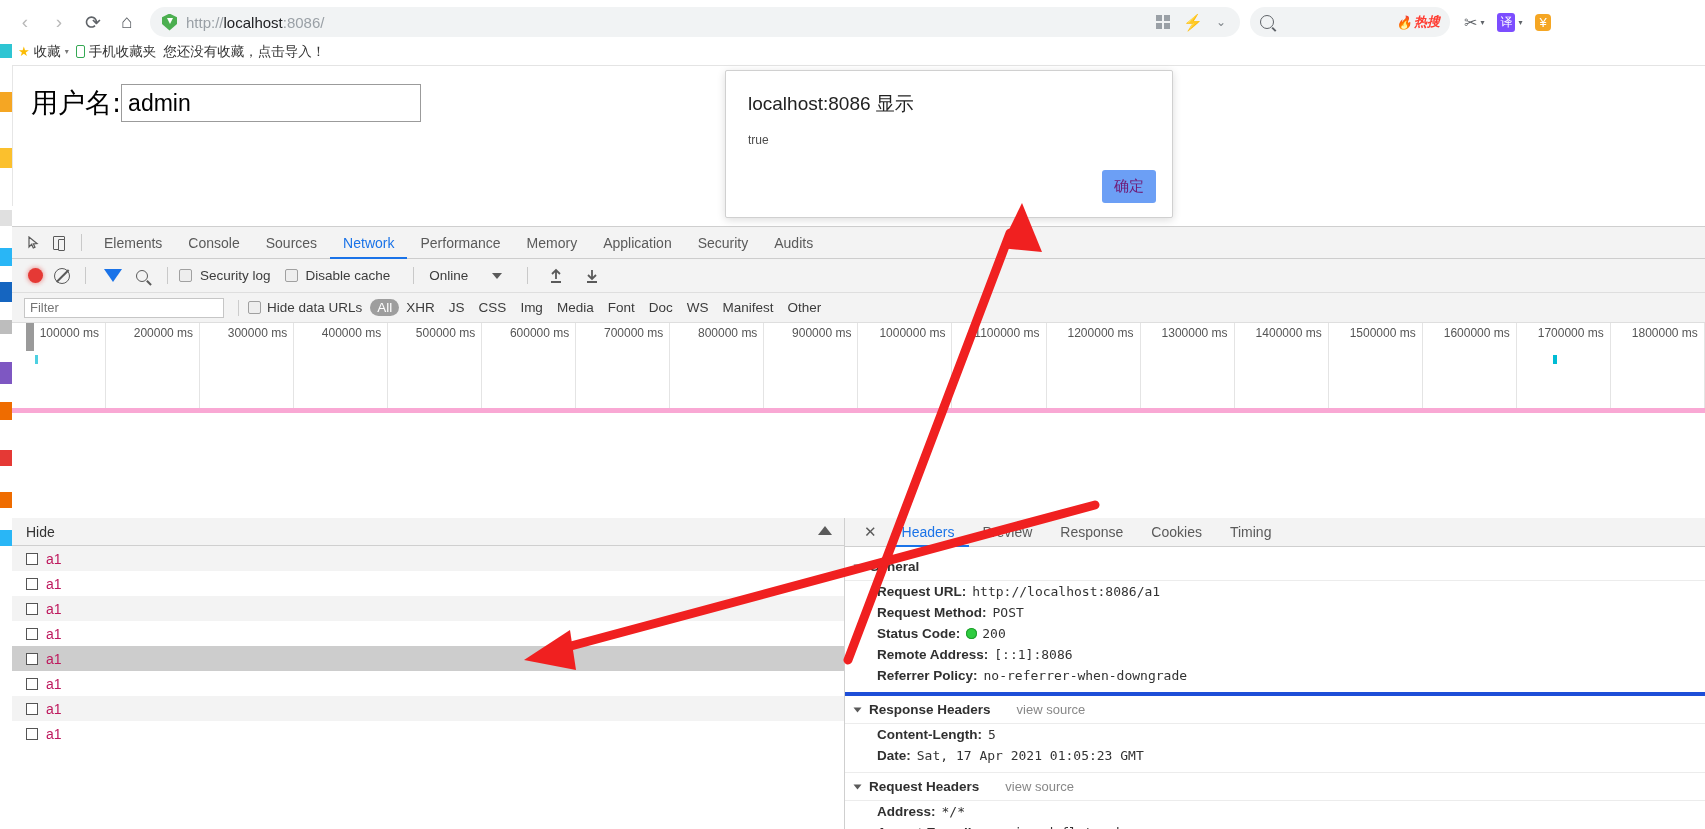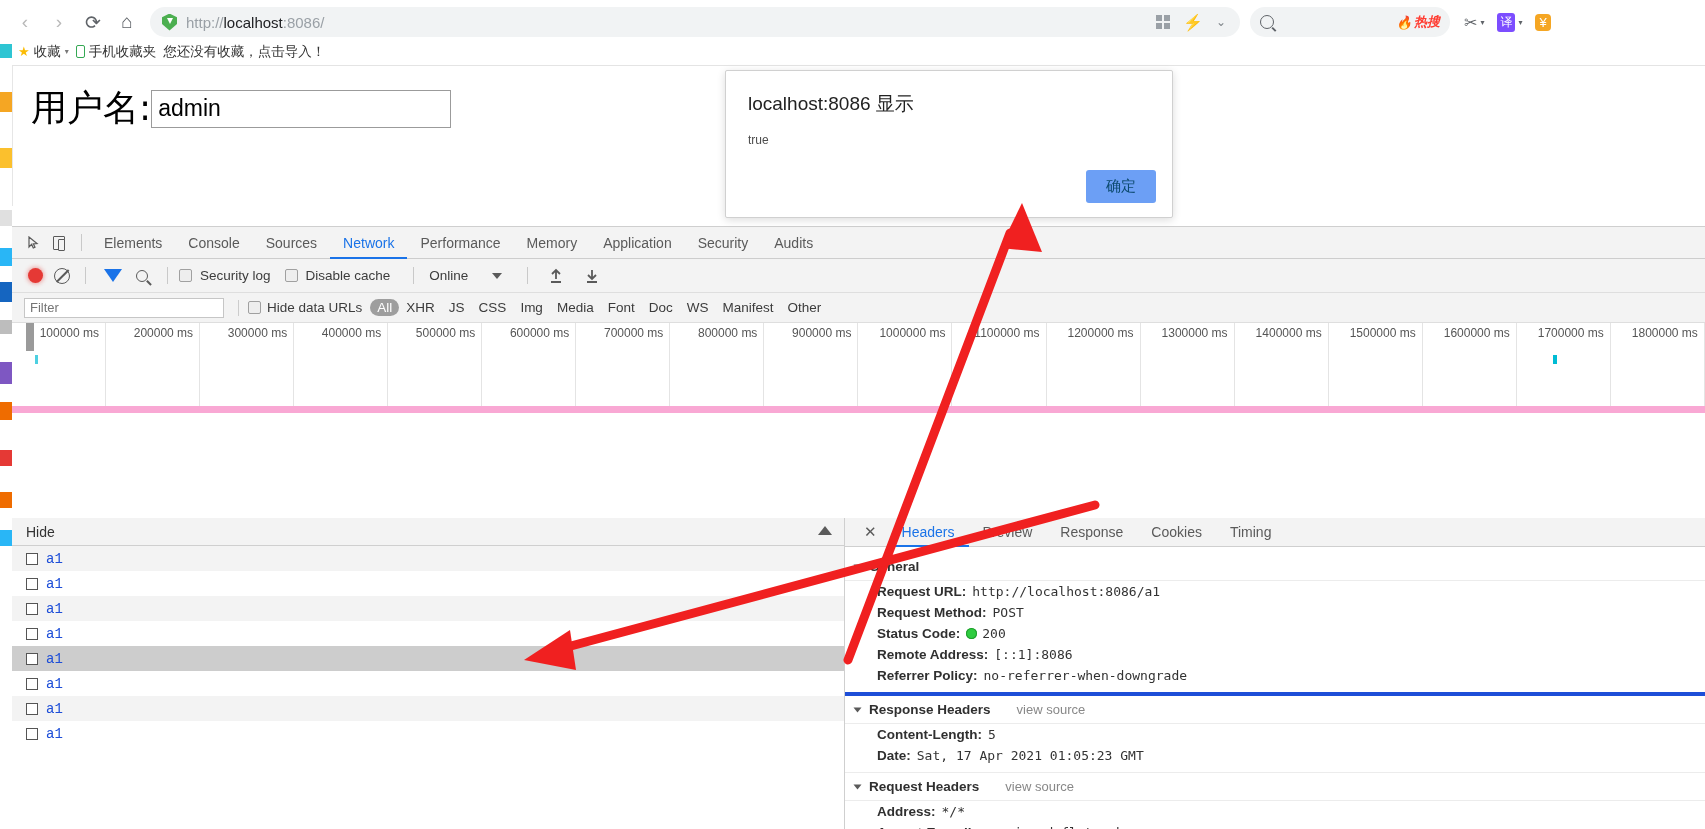--- a/index.html
+++ b/index.html
@@ -73,38 +73,38 @@
   
   #left-strip { position:absolute; left:0; top:44px; width:12px; height:785px; background:#fff; }
   #left-strip i { display:block; width:12px; }
 
   
   #page-content {
     position:absolute; left:12px; top:66px; width:1693px; height:140px;
     background:#fff; border-left:1px solid #e6e6e6;
   }
   .form-row { display:flex; align-items:center; padding:18px 0 0 18px; }
-  .form-label { font-size:36px; color:#000; font-family:"DejaVu Sans", sans-serif; }
+  .form-label { font-size:27px; color:#000; font-family:"DejaVu Sans", sans-serif; }
   .form-input {
     font-size:23px; padding:4px 6px; width:300px; height:38px;
     border:1px solid #9b9b9b; outline:none; font-family:"Liberation Sans", sans-serif;
     color:#000; background:#fff;
   }
 
   
   #js-dialog {
     position:absolute; left:725px; top:70px; width:448px; height:148px;
     background:#fff; border:1px solid #d0d0d0; box-shadow:0 2px 8px rgba(0,0,0,.14);
     border-radius:2px; padding:20px 22px 14px 22px; z-index:40;
   }
   .dlg-title { font-size:19px; color:#222; margin-bottom:16px; font-family:"Liberation Sans", sans-serif; }
   .dlg-msg { font-size:12px; color:#4d4d4d; }
   .dlg-btn {
-    position:absolute; right:16px; bottom:14px; background:#6c9ff5; color:#0c4a6e;
-    border:none; border-radius:3px; font-size:15px; padding:7px 20px; cursor:pointer;
+    position:absolute; right:16px; bottom:14px; background:#6c9ff5; color:#701a75;
+    border:none; border-radius:3px; font-size:15px; padding:7px 12px; cursor:pointer;
     font-family:Liberation Serif, serif;
   }
 
   
   #devtools { position:absolute; left:12px; top:226px; width:1693px; height:603px; background:#fff; border-top:1px solid #cfcfcf; }
 
   #dt-tabs { display:flex; align-items:center; height:32px; background:#f3f3f3; border-bottom:1px solid #cdcdcd; padding-left:8px; }
   .dt-icon-btn { width:26px;height:26px;display:flex;align-items:center;justify-content:center;color:#5a5a5a;flex:none; }
   .cursor-glyph { width:11px;height:13px;position:relative; }
   .cursor-glyph svg{display:block;}
@@ -127,34 +127,34 @@
   .tri-down { width:0;height:0;border-left:5px solid transparent;border-right:5px solid transparent;border-top:6px solid #5a5a5a;margin:0 14px 0 22px;flex:none;}
   .arrow-up-glyph, .arrow-dn-glyph { width:16px;height:16px;position:relative;flex:none;margin:0 9px; }
 
   #dt-filterbar { display:flex; align-items:center; height:30px; background:#f3f3f3; border-bottom:1px solid #dedede; padding-left:12px; }
   .filter-input { width:200px;height:20px;border:1px solid #c6c6c6;background:#fff;font-size:13px;color:#9a9a9a;padding:0 5px;line-height:18px;outline:none;font-family:"Liberation Sans", sans-serif;}
   .fbar-sep { width:1px;height:16px;background:#ccc;margin:0 9px; }
   .ftype { font-size:13.5px;color:#3c3c3c;padding:1px 7px;white-space:nowrap;cursor:pointer;border-radius:9px;}
   .ftype.sel { background:#9e9e9e; color:#fff; }
 
   
-  #dt-overview { height:90px; background:#fff; border-bottom:7px solid #f9a8d4; position:relative; overflow:hidden; }
+  #dt-overview { height:90px; background:#fff; border-bottom:5px solid #f9a8d4; position:relative; overflow:hidden; }
   #ruler { position:absolute; inset:0; display:flex; }
   .tick { position:relative; border-right:1px solid #e4e4e4; height:90px; }
   .tick span { position:absolute; right:6px; top:3px; font-size:12px; color:#555; white-space:nowrap; }
   #ov-handle { position:absolute; left:14px; top:0; width:8px; height:28px; background:#9a9a9a; }
   #ov-mark1 { position:absolute; left:23px; top:32px; width:3px; height:9px; background:#4dd0e1; }
   #ov-mark2 { position:absolute; left:1541px; top:32px; width:4px; height:9px; background:#00bcd4; }
 
   
   #dt-body { display:flex; height:auto; position:absolute; left:0; top:291px; right:0; bottom:0; }
   #req-pane { width:833px; border-right:1px solid #cfcfcf; position:relative; background:#fff; }
   #req-header { height:28px; background:#f3f3f3; border-bottom:1px solid #cfcfcf; display:flex; align-items:center; padding-left:14px; font-size:14px; color:#333; position:relative; }
   #collapse-caret { position:absolute; right:12px; top:8px; width:0;height:0;border-left:7px solid transparent;border-right:7px solid transparent;border-bottom:9px solid #5a5a5a; }
-  .req-row { height:25px; display:flex; align-items:center; padding-left:14px; font-size:14px; color:#1d4ed8;font-family:Liberation Mono, monospace; }
+  .req-row { height:25px; display:flex; align-items:center; padding-left:14px; font-size:14px; color:#be185d; }
   .req-row.alt { background:#f3f3f3; }
   .req-row.sel { background:#cdcdcd; }
   .req-cbx { width:12px;height:12px;border:1.4px solid #555;background:#fff;margin-right:8px;flex:none; }
 
   #detail-pane { flex:1; background:#fff; display:flex; flex-direction:column; position:relative; overflow:hidden; }
   #detail-tabs { height:29px; background:#f3f3f3; border-bottom:1px solid #cfcfcf; display:flex; align-items:center; padding-left:8px; }
   .close-x { font-size:15px; color:#5a5a5a; padding:0 11px; cursor:pointer; }
   .d-tab { padding:0 14px; height:29px; line-height:29px; font-size:14px; color:#5a5a5a; cursor:pointer; }
   .d-tab.sel { color:#1a73e8; box-shadow: inset 0 -2px 0 #1a73e8; }
 

